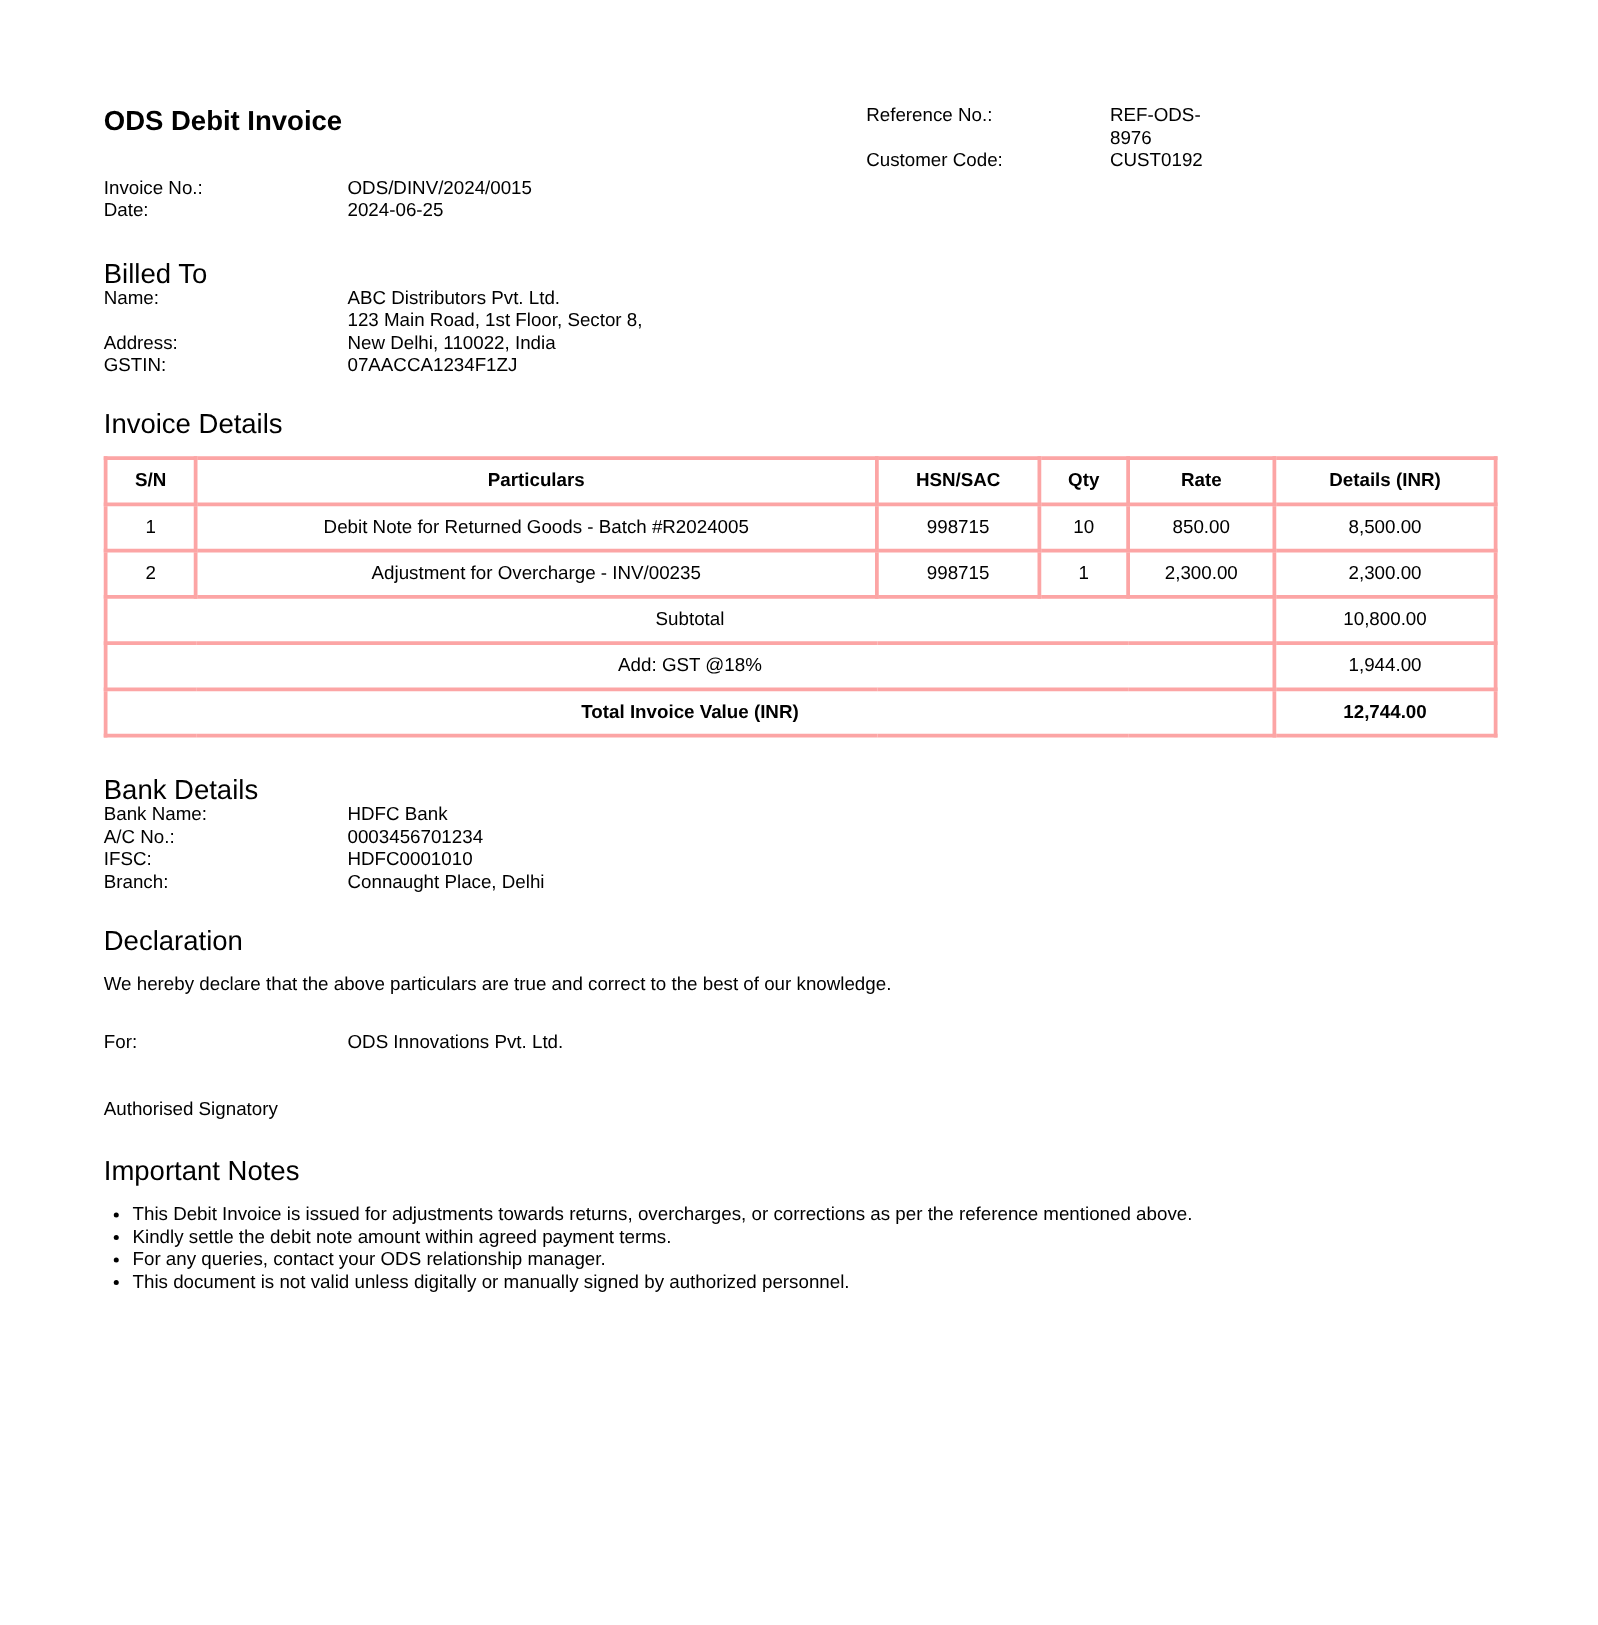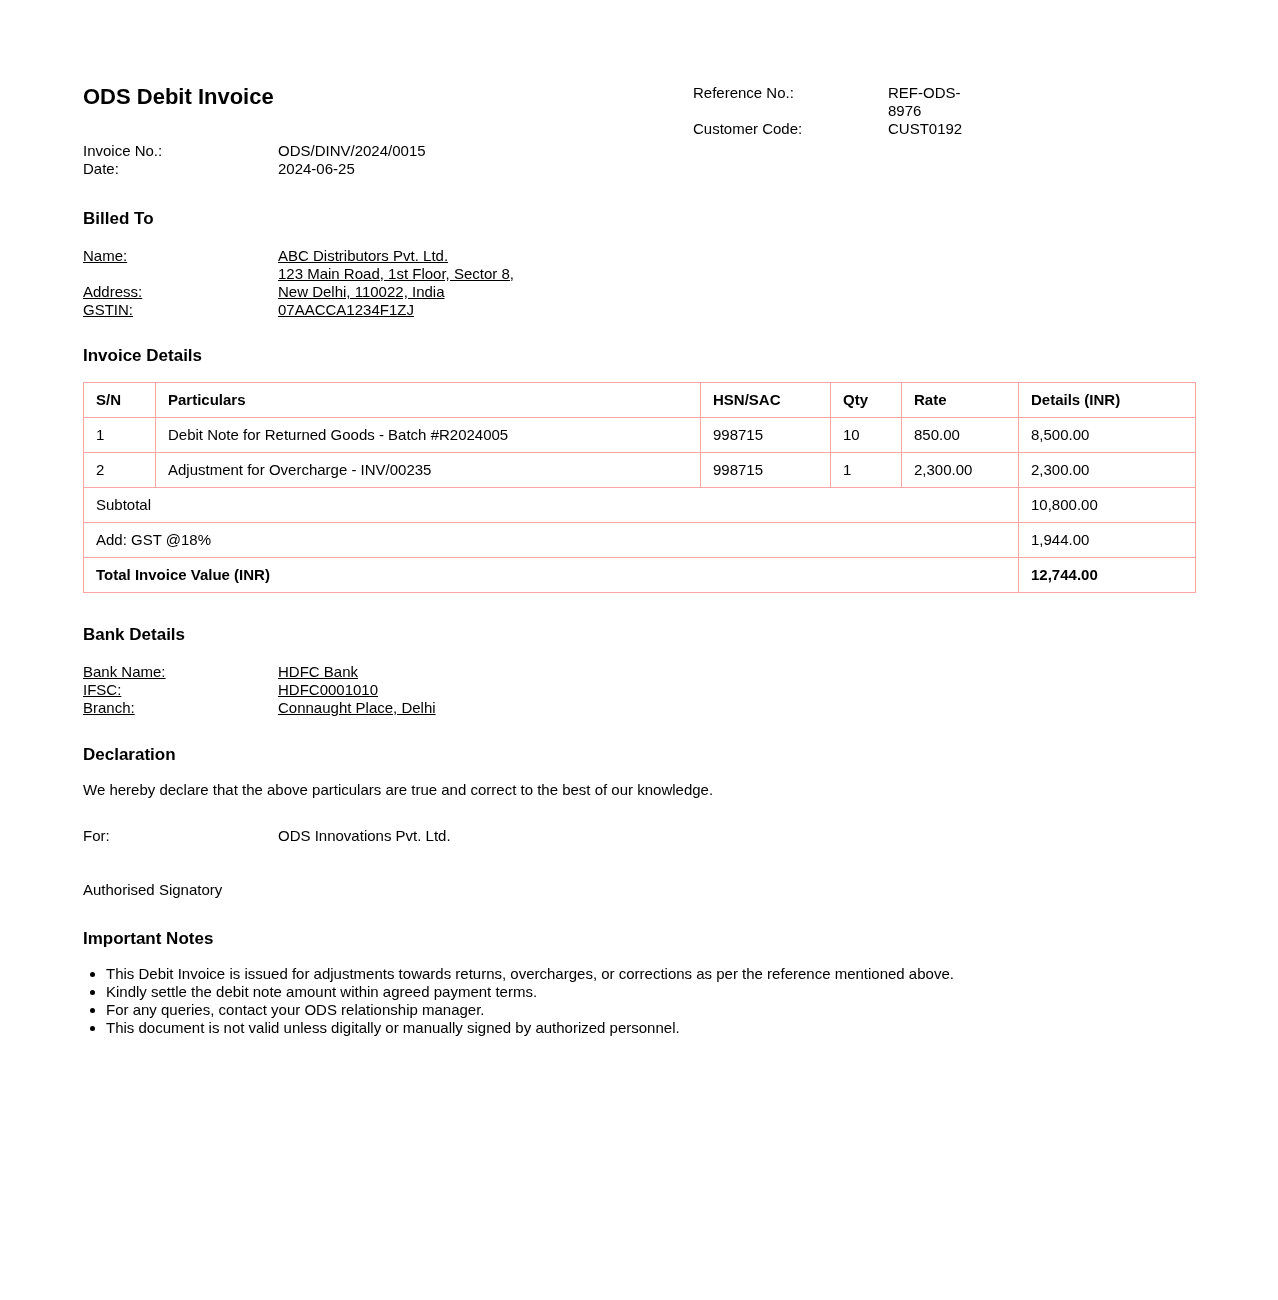--- a/index.html
+++ b/index.html
@@ -15,35 +15,35 @@
   
   .header { display:flex; justify-content:space-between; align-items:flex-start; }
   .title { font-size:22px; font-weight:bold; line-height:26px; }
   .meta-left { margin-top:32px; }
   .meta-right { width:287px; }
   .kv-row { display:flex; line-height:18px;gap:20px; }
   .kv-label { width:175px; flex:0 0 175px; }
   .kv-value { flex:1; }
 
   
-  .section-heading { font-size:17px; font-weight:bold; line-height:20px; }
+  .section-heading { font-size:22px; font-weight:normal; line-height:20px; }
   .mt-billed   { margin-top:31px; }
   .mt-invoice  { margin-top:27px; }
   .mt-bank     { margin-top:32px; }
   .mt-decl     { margin-top:28px; }
   .mt-notes    { margin-top:30px; }
-  .section-body { margin-top:18px;text-decoration:underline; }
+  .section-body { margin-top:1px; }
 
   
   table.invoice { border-collapse:collapse; width:1112px; margin-top:16px; table-layout:fixed; }
   table.invoice th, table.invoice td {
-    border:1px solid #fca5a5;
+    border:3px solid #fca5a5;
     padding:8px 12px;
     line-height:18px;
-    text-align:left;
+    text-align:center;
     vertical-align:middle;
     font-size:15px;
     overflow:hidden;
     white-space:nowrap;
   }
   table.invoice th { font-weight:bold; background:#ffffff; }
   td.sum-label { text-align:right; }
   tr.total-row td { font-weight:bold; }
 
   
@@ -158,20 +158,24 @@
     </tbody>
   </table>
 
   <div class="section-heading mt-bank">Bank Details</div>
   <div class="section-body">
     <div class="kv-row">
       <div class="kv-label">Bank Name:</div>
       <div class="kv-value">HDFC Bank</div>
     </div>
     <div class="kv-row">
+      <div class="kv-label">A/C No.:</div>
+      <div class="kv-value">0003456701234</div>
+    </div>
+    <div class="kv-row">
       <div class="kv-label">IFSC:</div>
       <div class="kv-value">HDFC0001010</div>
     </div>
     <div class="kv-row">
       <div class="kv-label">Branch:</div>
       <div class="kv-value">Connaught Place, Delhi</div>
     </div>
   </div>
 
   <div class="section-heading mt-decl">Declaration</div>

